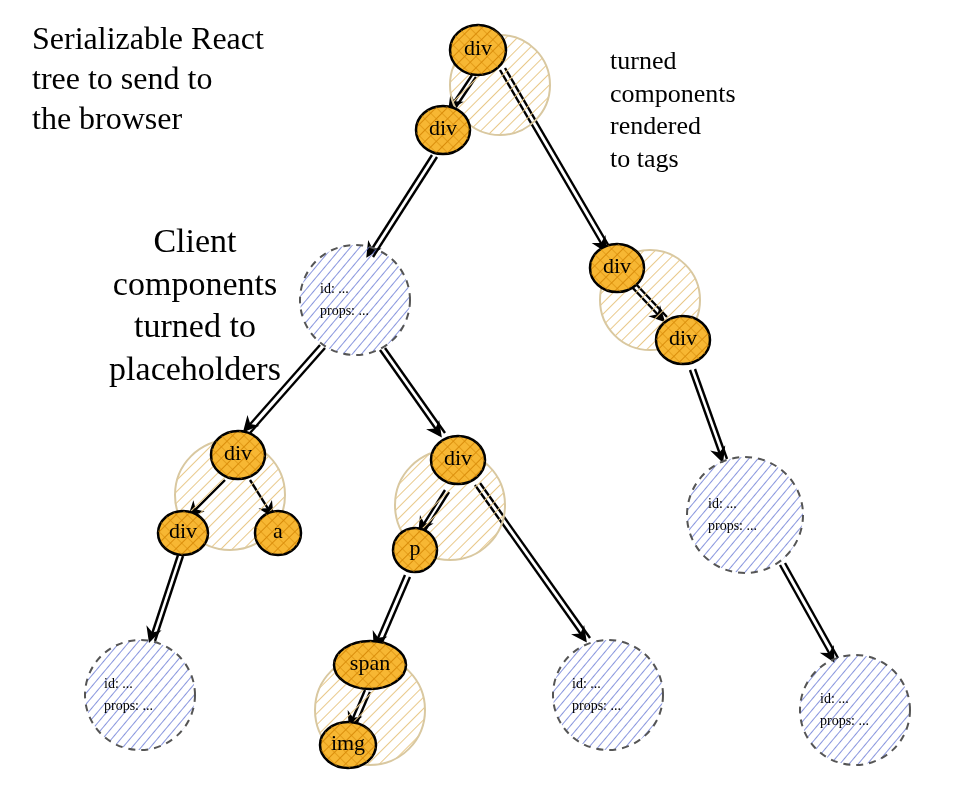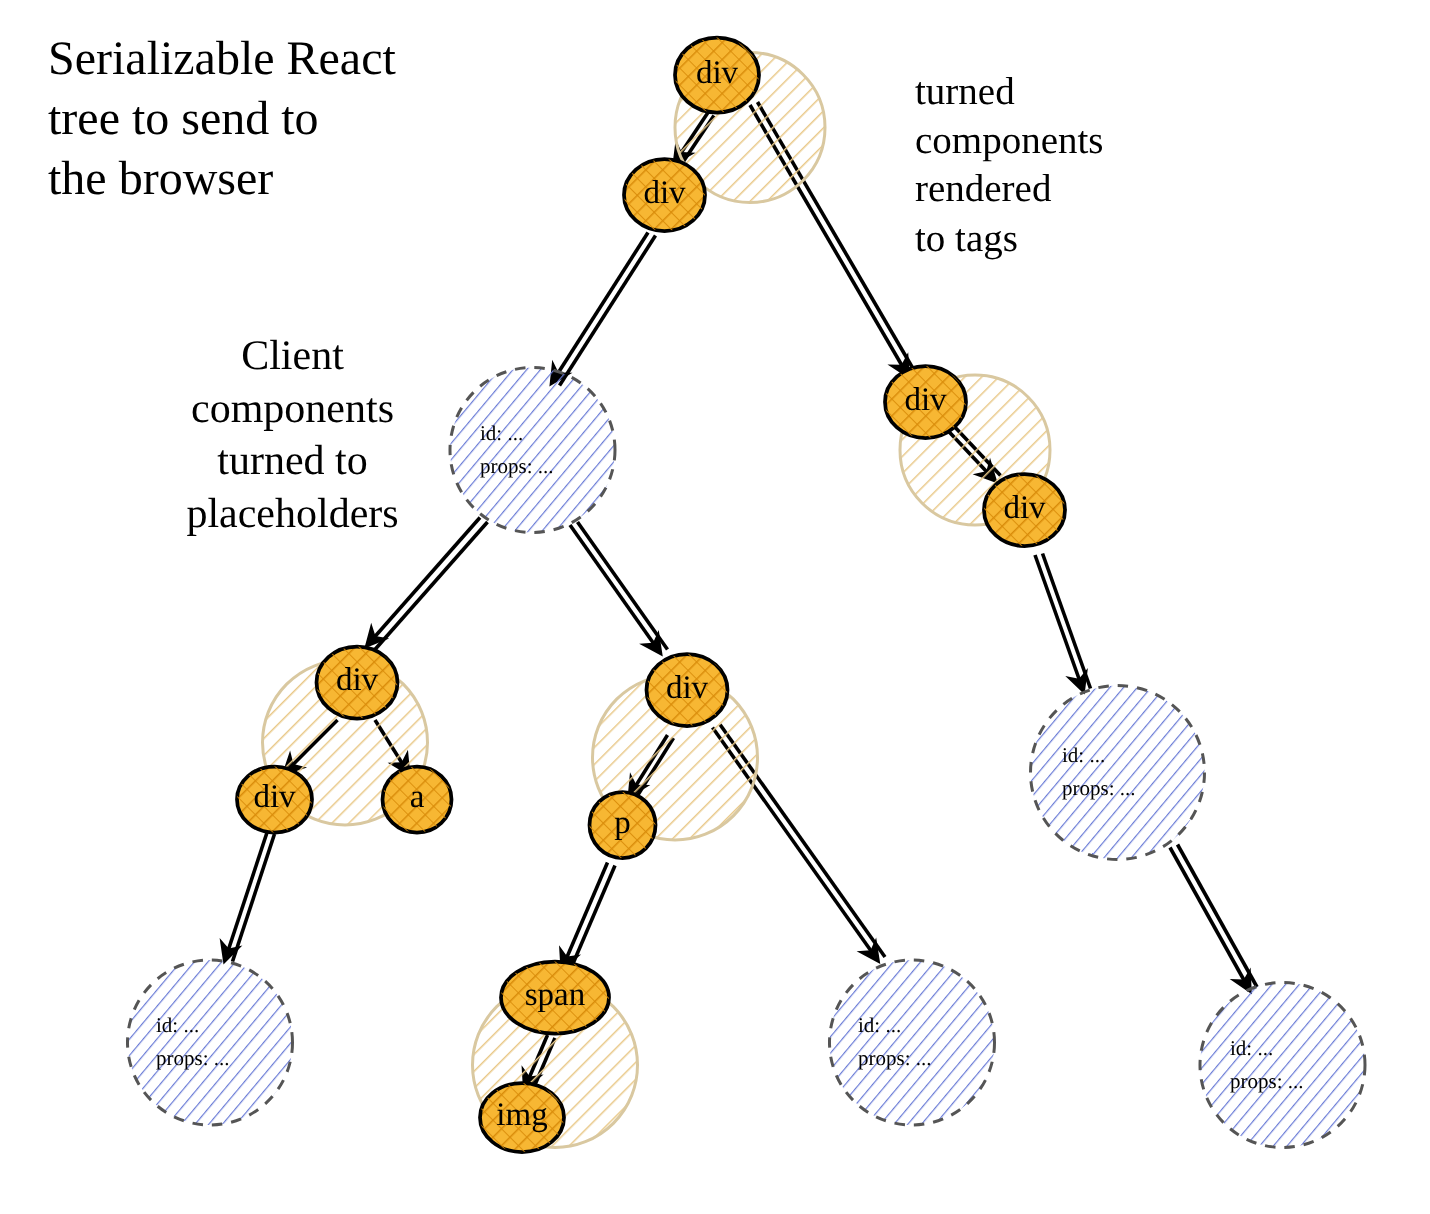--- a/index.html
+++ b/index.html
@@ -29,21 +29,21 @@
     overflow: visible;
   }
   .title {
     font-size: 32px;
   }
   .annot {
     font-size: 26px;
     text-align: right;
   }
   .annot-left {
-    font-size: 28px;
+    font-size: 34px;
     text-align: center;
   }
   .nodeText {
     font-family: "Comic Sans MS", "Segoe Script", "Bradley Hand", cursive;
     font-size: 22px;
     fill: #000;
     text-anchor: middle;
     dominant-baseline: middle;
   }
   .smallText {

